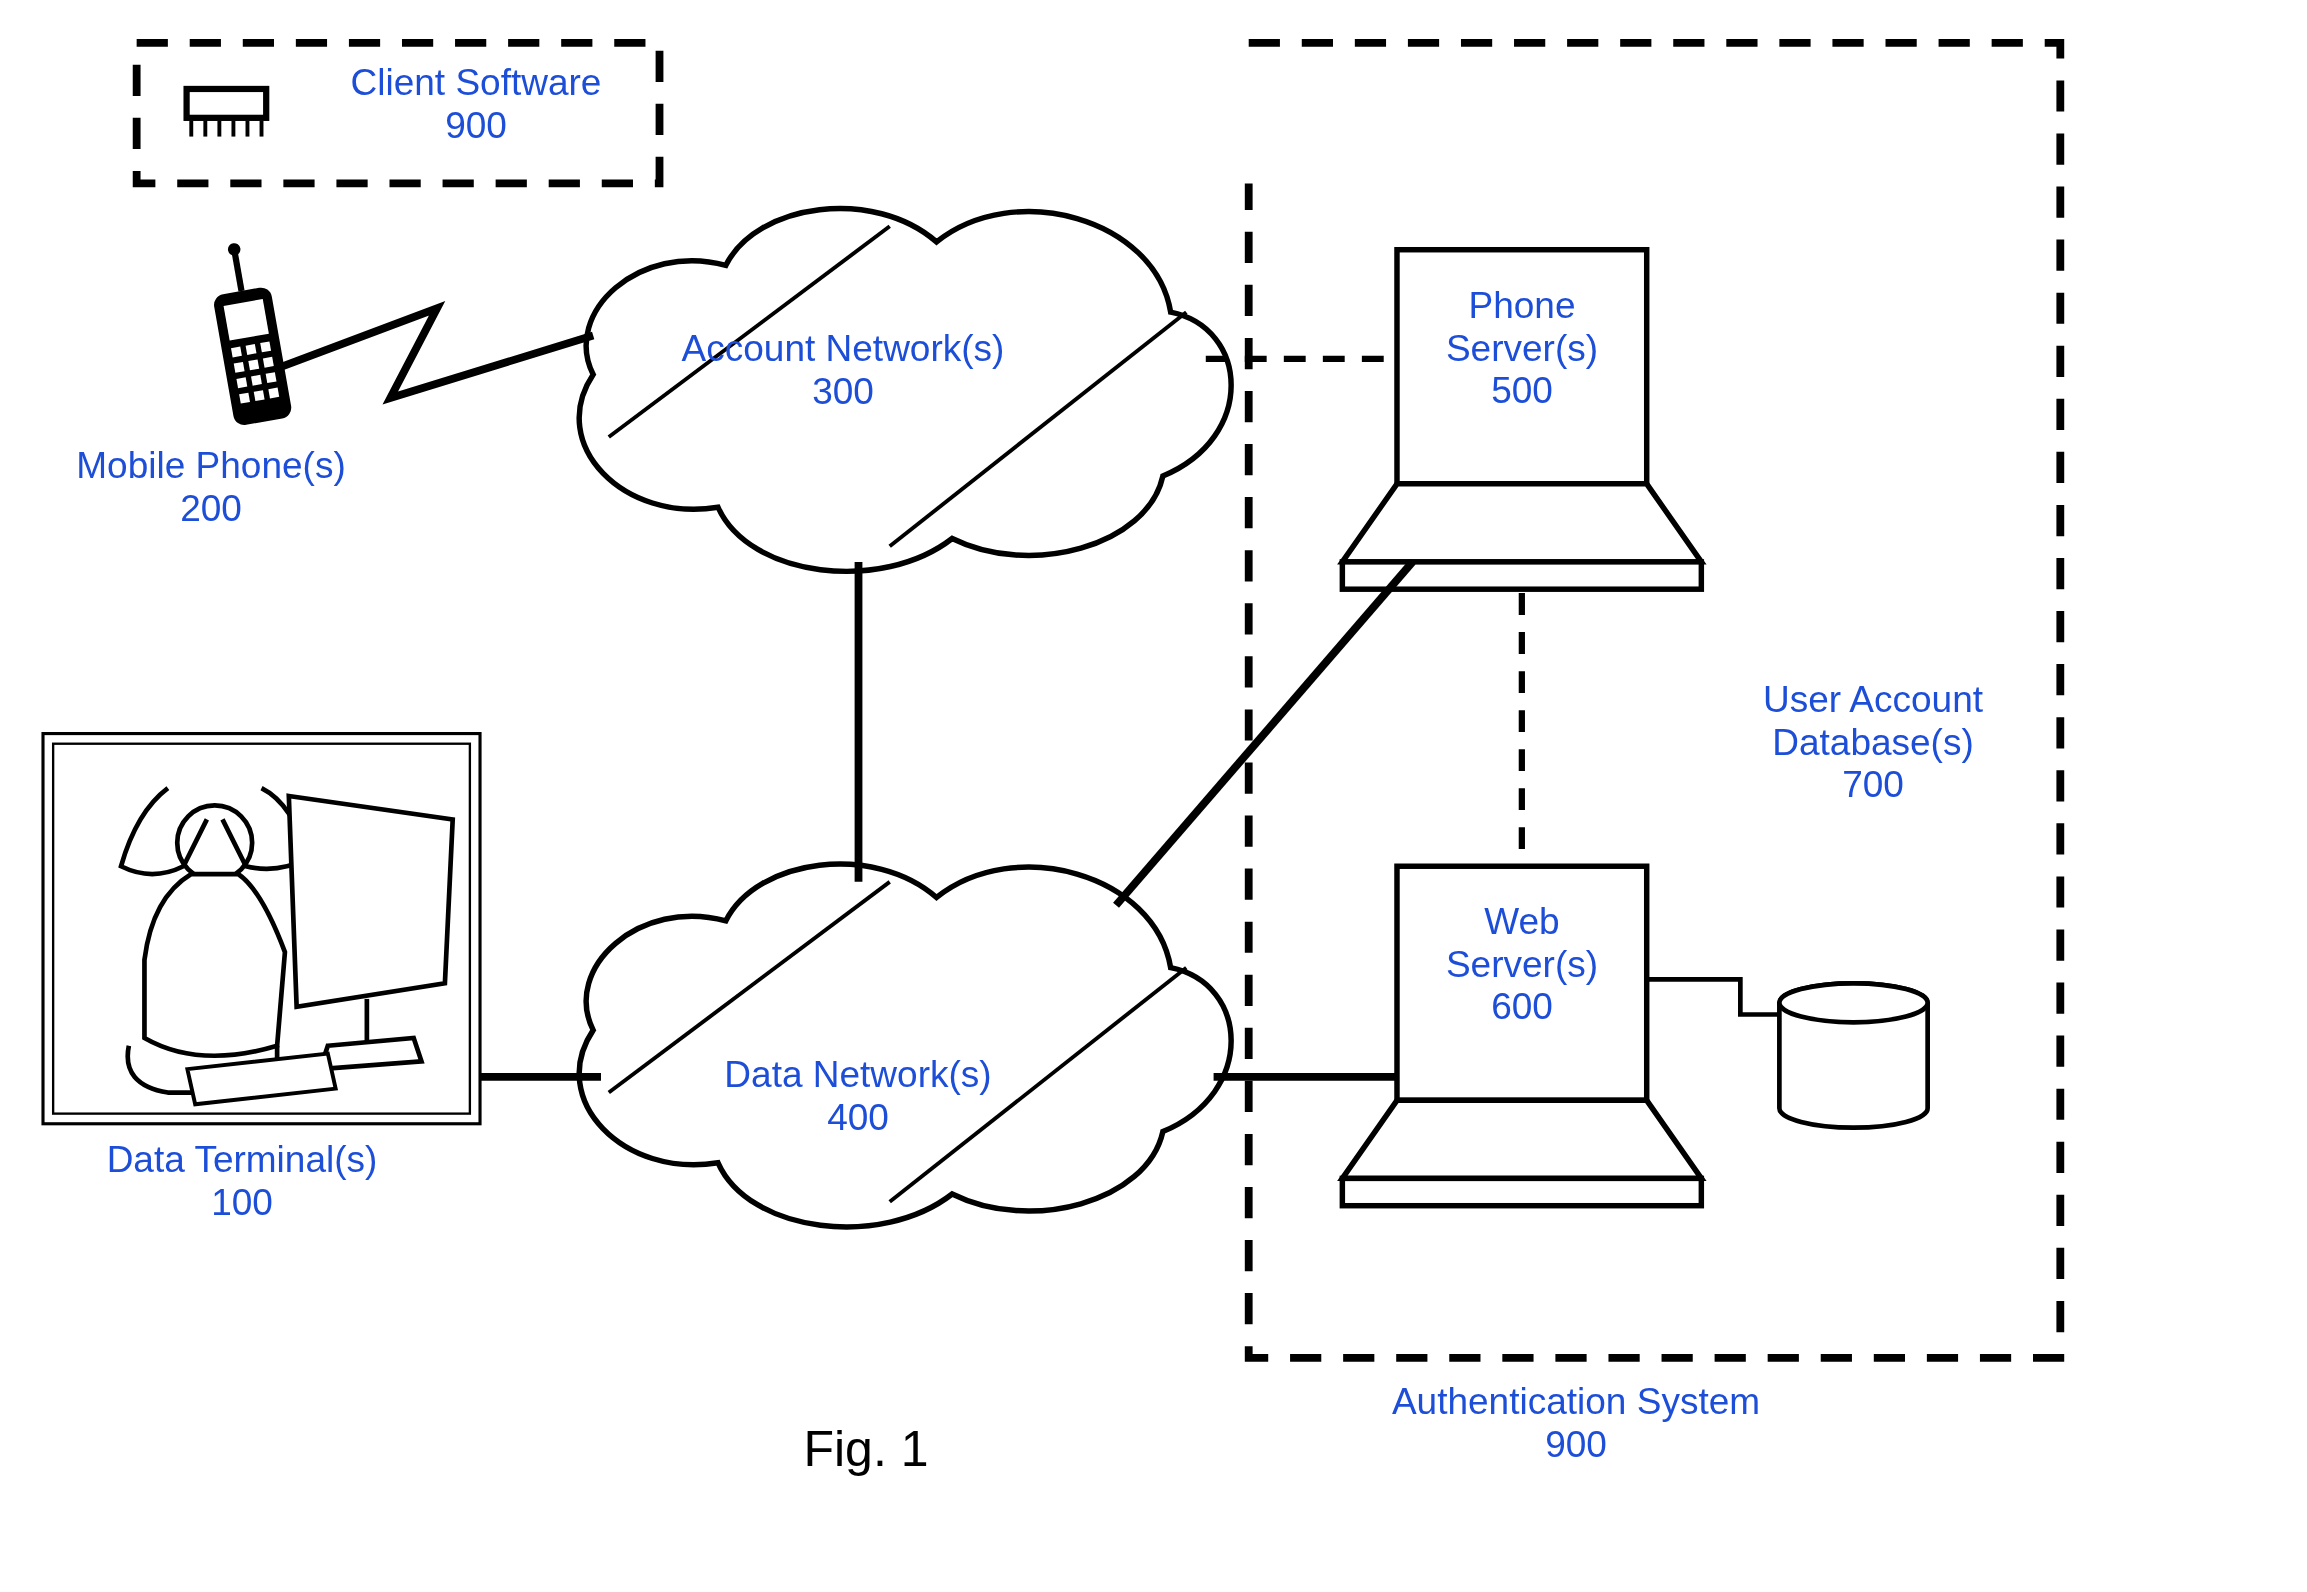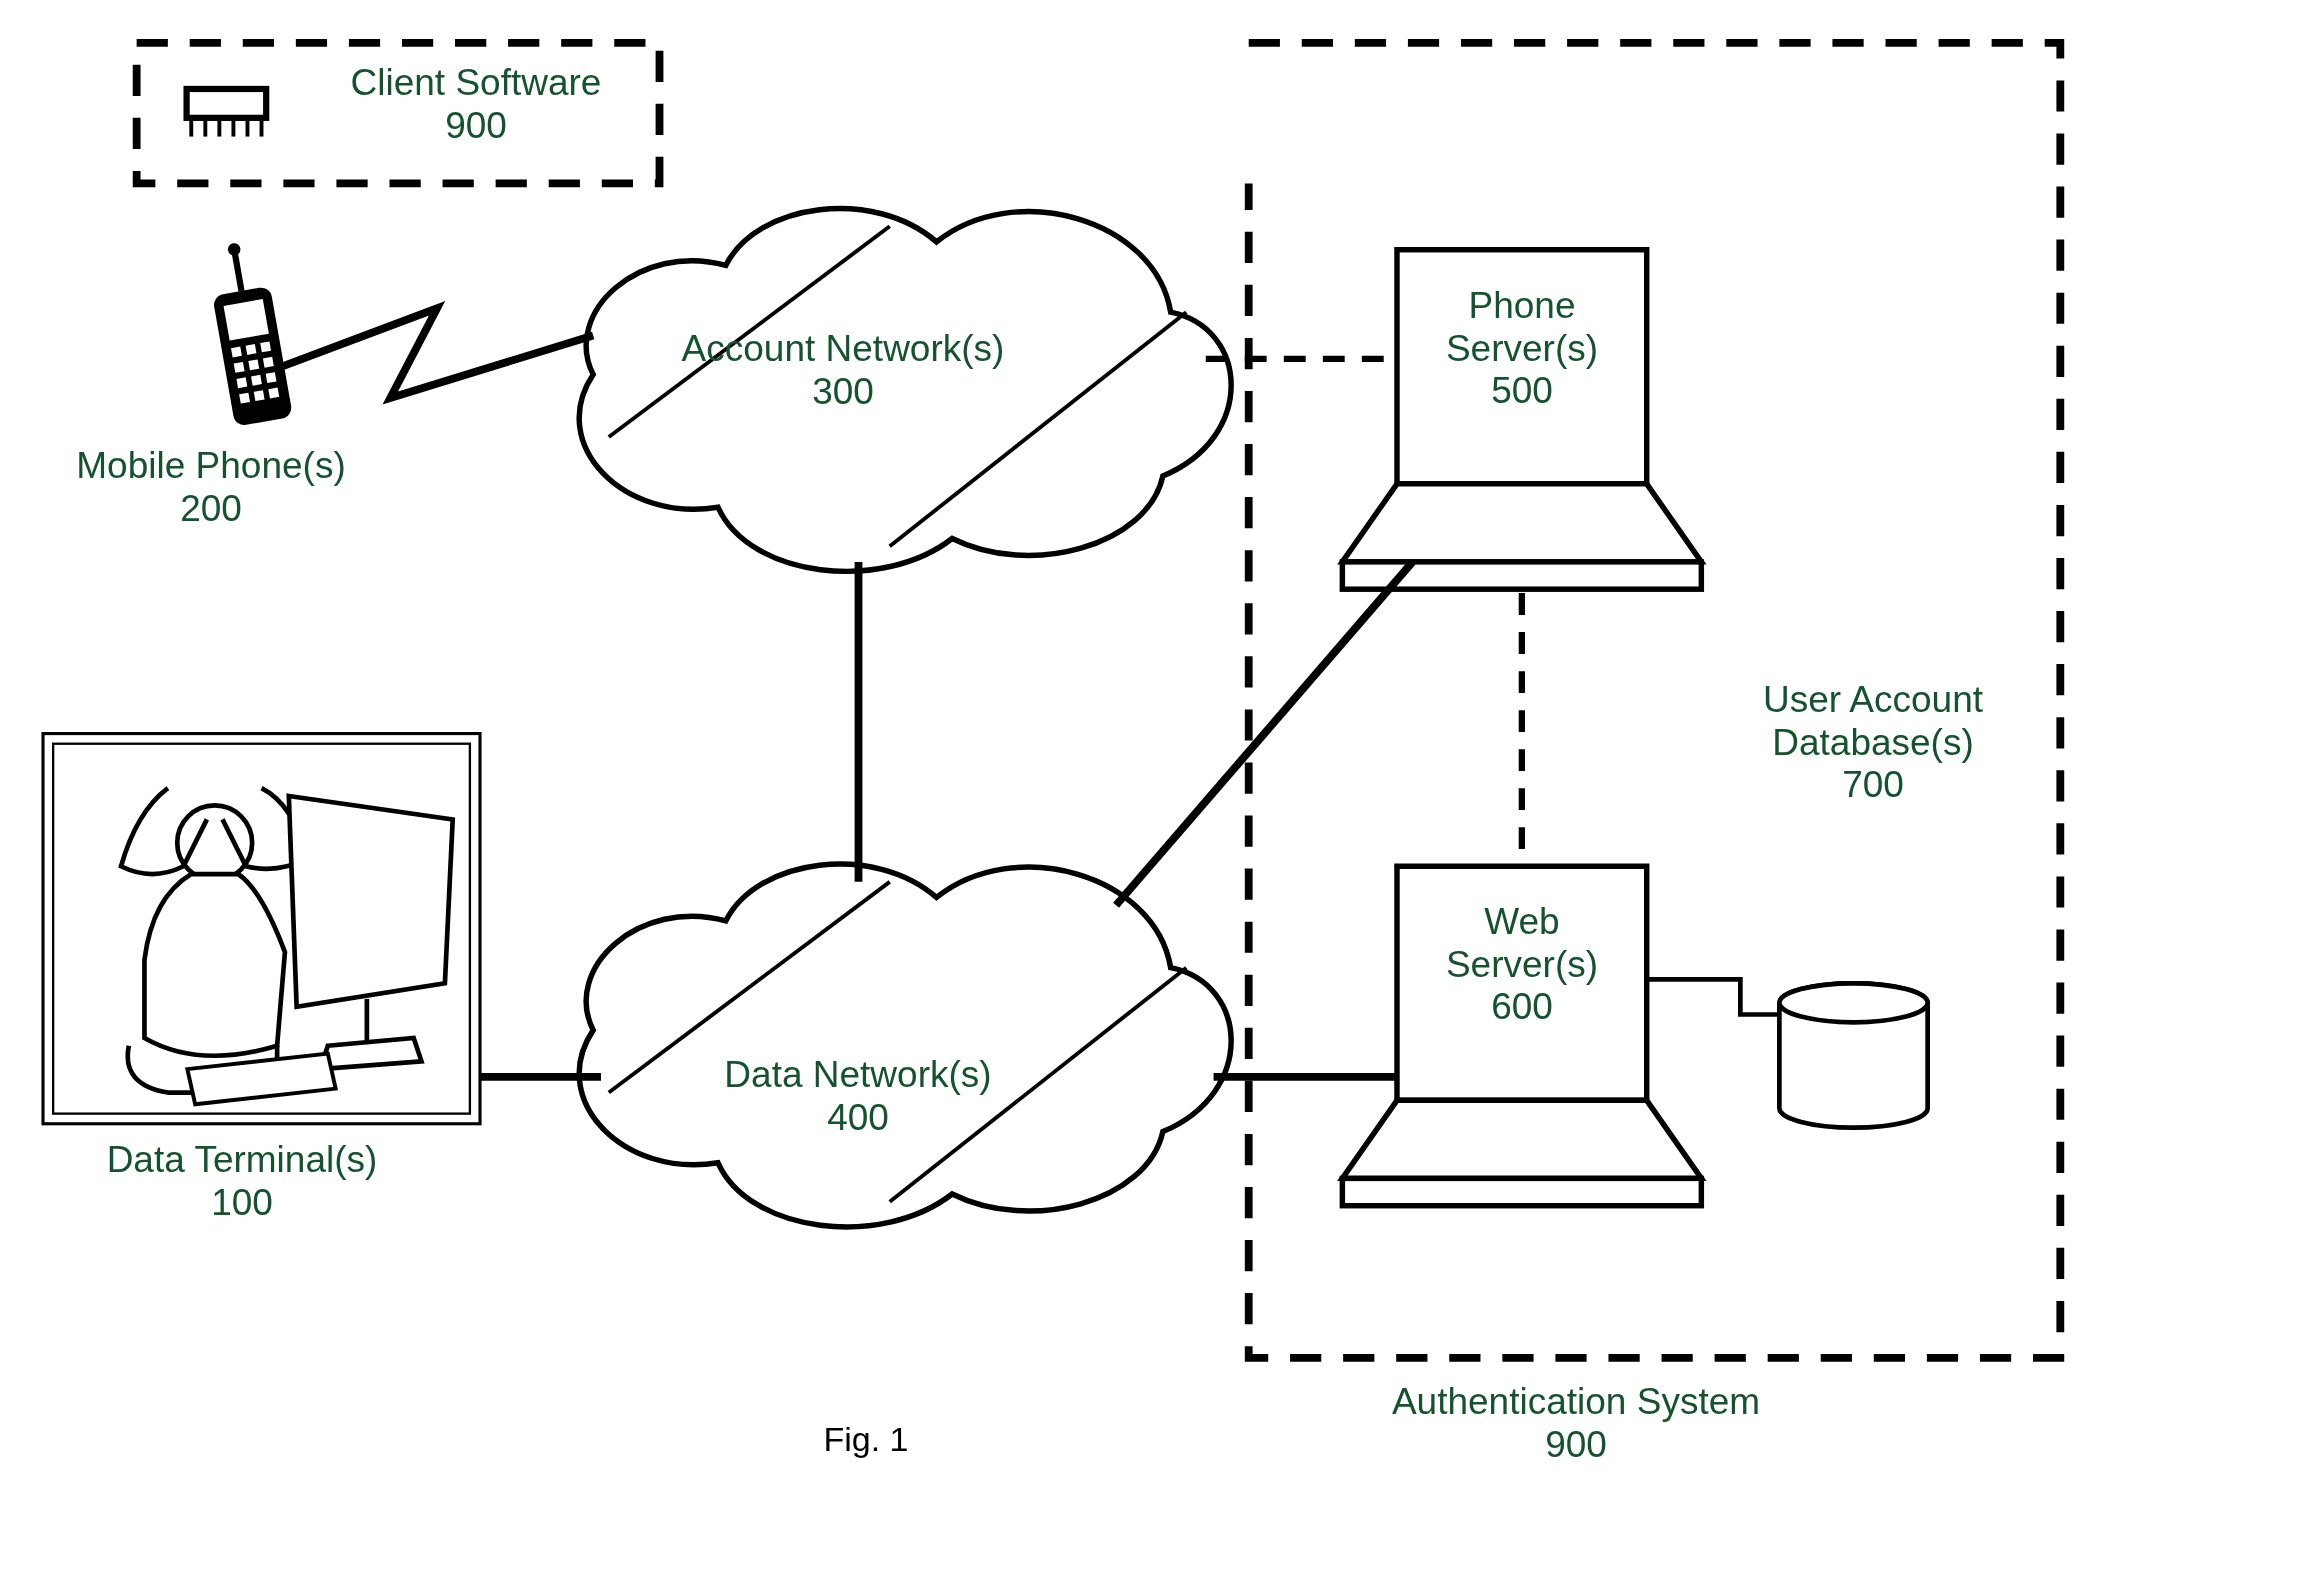--- a/index.html
+++ b/index.html
@@ -15,25 +15,25 @@
       position: relative;
       width: 2307px;
       height: 1592px;
     }
     svg { position: absolute; top: 0; left: 0; }
     .label {
       position: absolute;
       text-align: center;
       font-size: 37px;
       line-height: 1.15;
-      color: #14532d;
+      color: #1d4ed8;
     }
     .fig-label {
       position: absolute;
-      font-size: 34px;
+      font-size: 50px;
       text-align: center;
     }
   </style>
 </head>
 <body>
 
 <div id="diagram">
 <svg width="2307" height="1592" viewBox="0 0 2956 2040">
 
   <rect x="175" y="55" width="670" height="180" fill="none" stroke="#000" stroke-width="10" stroke-dasharray="40 28"></rect>

